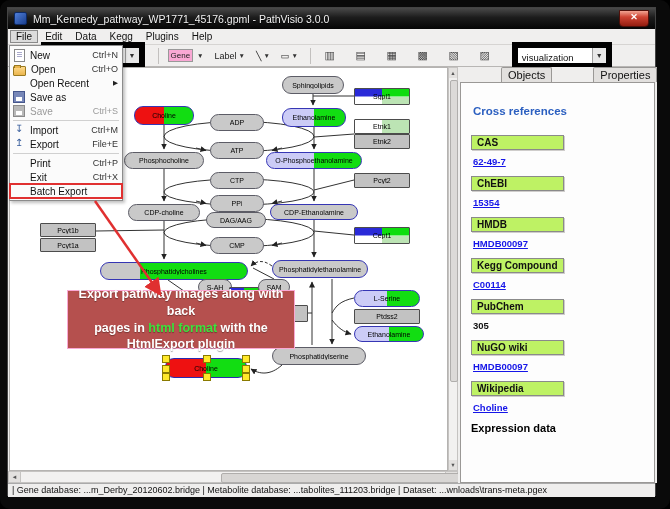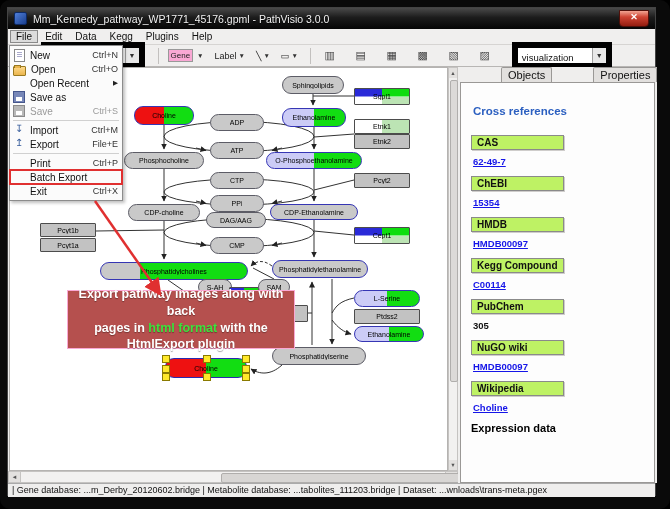--- a/index.html
+++ b/index.html
@@ -419,29 +419,29 @@
           <span class="fm-ic ic-export"></span>
           <span class="fm-lb">Export</span>
           <span class="fm-sc">File+E</span>
         </div>
         <div class="fm-sep"></div>
         <div class="fm-item">
           <span class="fm-ic ic-none"></span>
           <span class="fm-lb">Print</span>
           <span class="fm-sc">Ctrl+P</span>
         </div>
+        <div class="fm-item">
+          <span class="fm-ic ic-none"></span>
+          <span class="fm-lb">Exit</span>
+          <span class="fm-sc">Ctrl+X</span>
+        </div>
         <div class="fm-item fm-hl">
           <span class="fm-ic ic-none"></span>
           <span class="fm-lb">Batch Export</span>
           <span class="fm-sc"></span>
-        </div>
-        <div class="fm-item">
-          <span class="fm-ic ic-none"></span>
-          <span class="fm-lb">Exit</span>
-          <span class="fm-sc">Ctrl+X</span>
         </div>
       </div>
   </div>
 </div>
 
 <svg class="annot">
   <defs>
     <marker id="rah" markerWidth="8" markerHeight="8" refX="6" refY="3.5" orient="auto">
       <path d="M0,0 L7,3.5 L0,7 z" fill="#e03030"></path>
     </marker>

